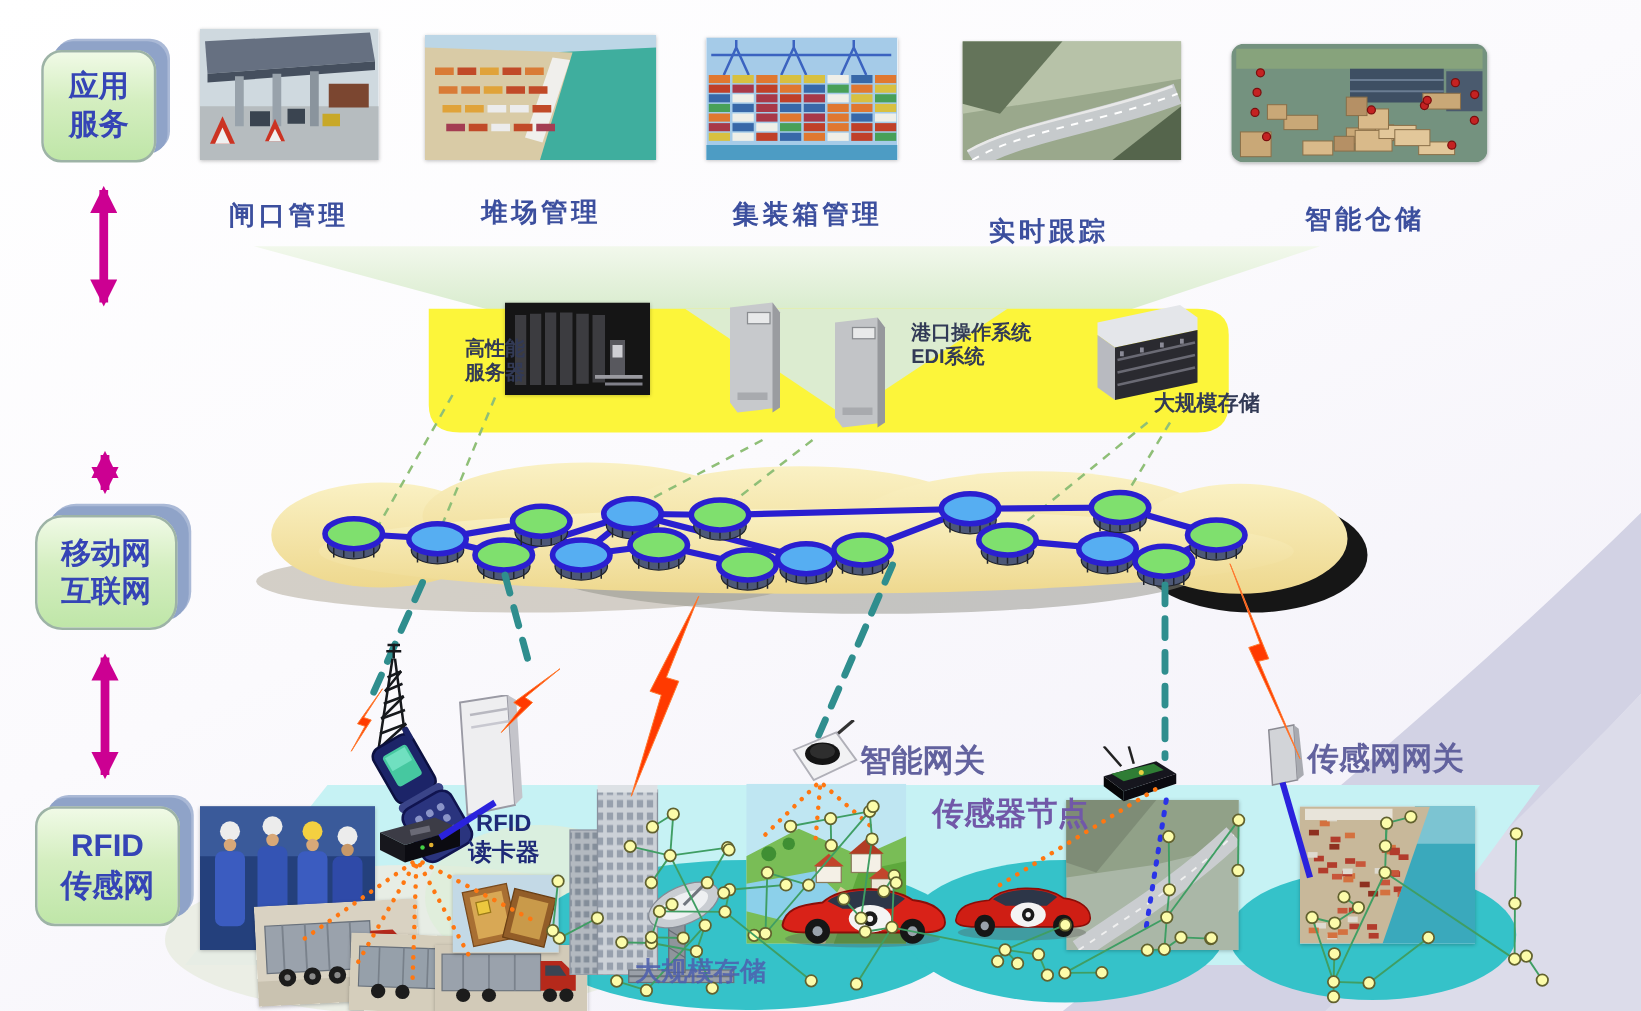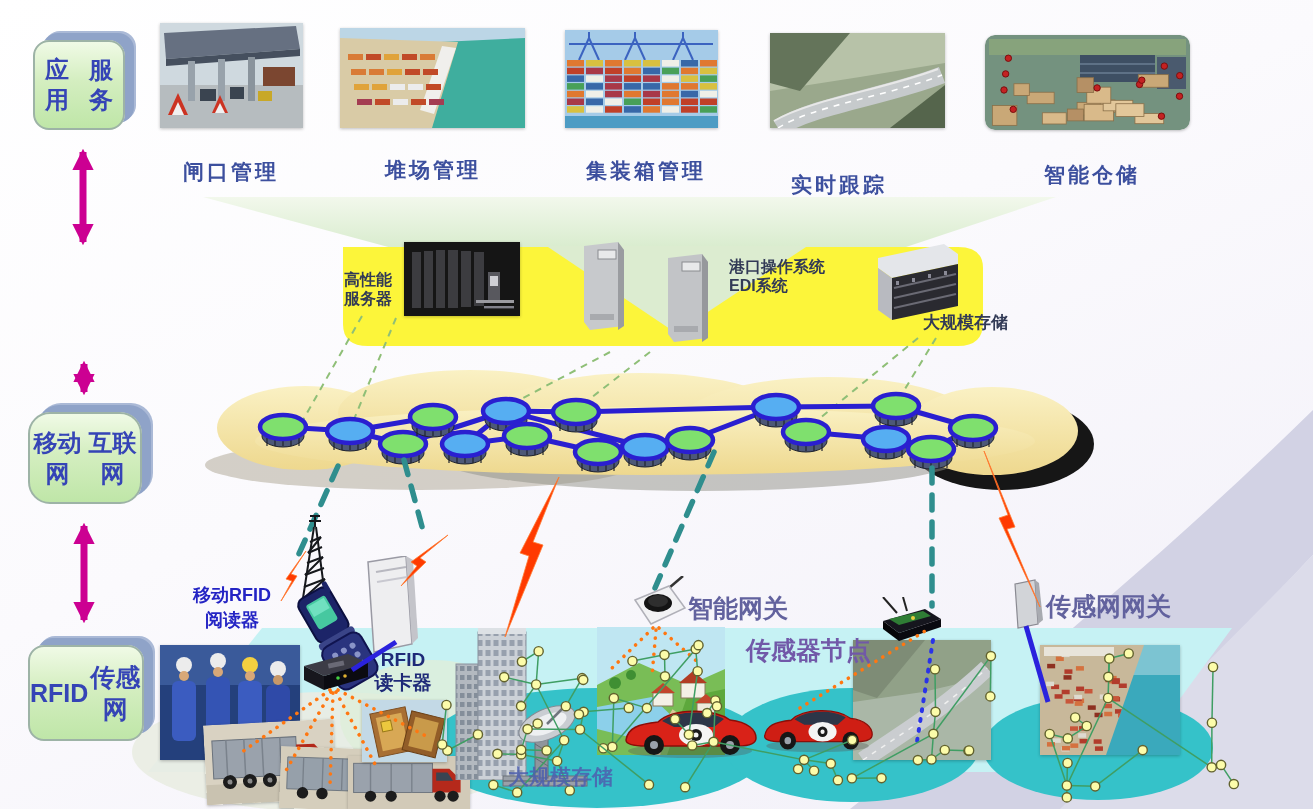--- a/index.html
+++ b/index.html
@@ -9,21 +9,21 @@
   svg{display:block;}
   .layer-svg{position:absolute;left:0;top:0;}
   #bg-layer{z-index:0;} #fg-layer{z-index:4;pointer-events:none;}
   .photo{position:absolute;z-index:2;box-shadow:0 1px 3px rgba(0,0,0,.25);}
   .device{position:absolute;z-index:3;}
   .lbl{position:absolute;z-index:5;font-weight:bold;white-space:nowrap;text-align:center;}
   .app-lbl{font-family:"DejaVu Serif",serif;font-size:21px;color:#3c4f9e;letter-spacing:3px;}
   .dc-lbl{font-size:16px;line-height:19px;color:#323a56;text-align:left;}
   .edge-lbl-blue{font-size:18px;line-height:25px;color:#2424c4;}
   .edge-lbl{font-size:25px;color:#62629e;}
-  .layer-box{position:absolute;z-index:3;display:flex;align-items:center;justify-content:center;
+  .layer-box{position:absolute;z-index:3;display:flex;flex-direction:column;align-items:center;justify-content:center;
     background:linear-gradient(180deg,#f0fae6 0%,#d4eec0 45%,#bfe6a8 100%);
     border:2px solid #9db3a6;border-radius:16px;
     box-shadow:9px -7px 0 0 #8fa3c8, 11px -9px 0 0 #aab9d6;
     color:#3544b6;font-weight:bold;text-align:center;}
   .layer-box span{display:block;}
 </style>
 </head>
 <body>
 
 <div class="canvas">
@@ -1025,34 +1025,30 @@
         <circle cx="446.45161090279" cy="704.950775696896" r="4.6" fill="#fcfcaa" stroke="#62622e" stroke-width="1.4"></circle>
       </g>
   </svg>
 
   <div class="lbl app-lbl" style="left:166px;top:158px;width:130px;"><span>闸口管理</span></div>
   <div class="lbl app-lbl" style="left:368px;top:156px;width:130px;"><span>堆场管理</span></div>
   <div class="lbl app-lbl" style="left:566px;top:157px;width:160px;"><span>集装箱管理</span></div>
   <div class="lbl app-lbl" style="left:774px;top:171px;width:130px;"><span>实时跟踪</span></div>
   <div class="lbl app-lbl" style="left:1027px;top:161px;width:130px;"><span>智能仓储</span></div>
 
-  <div class="lbl dc-lbl" style="left:344px;top:270px;text-align:right;">
+  <div class="lbl dc-lbl" style="left:372px;top:270px;text-align:right;">
     <span style="display:block">高性能</span>
     <span style="display:block">服务器</span>
   </div>
   <div class="lbl dc-lbl" style="left:729px;top:257px;">
     <span style="display:block">港口操作系统</span>
     <span style="display:block">EDI系统</span>
   </div>
   <div class="lbl dc-lbl" style="left:923px;top:313px;font-size:17px;"><span>大规模存储</span></div>
 
-  <div class="lbl edge-lbl-blue" style="left:148px;top:583px;width:168px;">
-    <span style="display:block">移动RFID</span>
-    <span style="display:block">阅读器</span>
-  </div>
   <div class="lbl" style="left:368px;top:648px;width:70px;color:#1e2a78;font-size:19px;line-height:23px;">
     <span style="display:block">RFID</span>
     <span style="display:block">读卡器</span>
   </div>
   <div class="lbl edge-lbl" style="left:688px;top:592px;"><span>智能网关</span></div>
   <div class="lbl edge-lbl" style="left:746px;top:634px;color:#7158a8;"><span>传感器节点</span></div>
   <div class="lbl edge-lbl" style="left:1046px;top:590px;"><span>传感网网关</span></div>
   <div class="lbl edge-lbl" style="left:508px;top:763px;color:#4d5fae;opacity:0.85;font-size:21px;"><span>大规模存储</span></div>
 
 </div>

